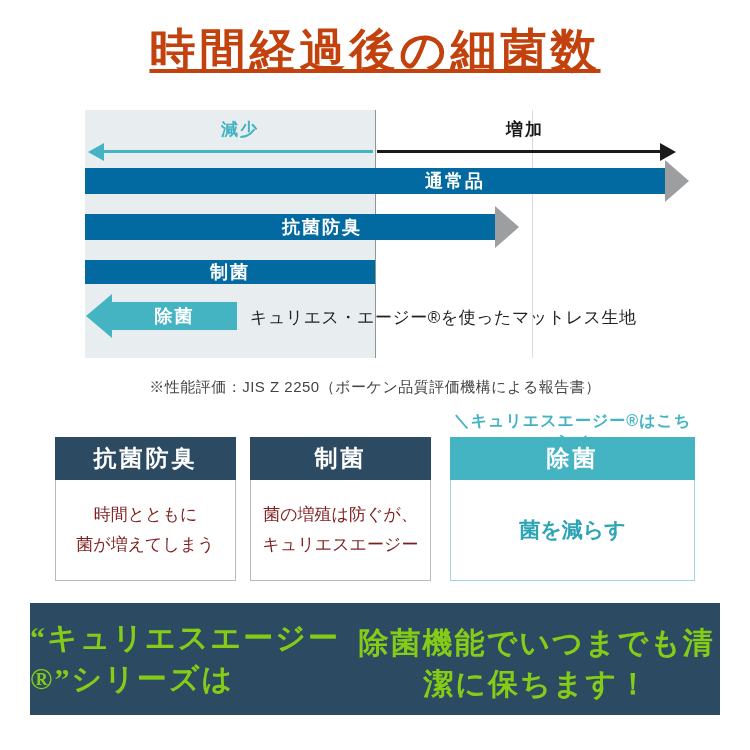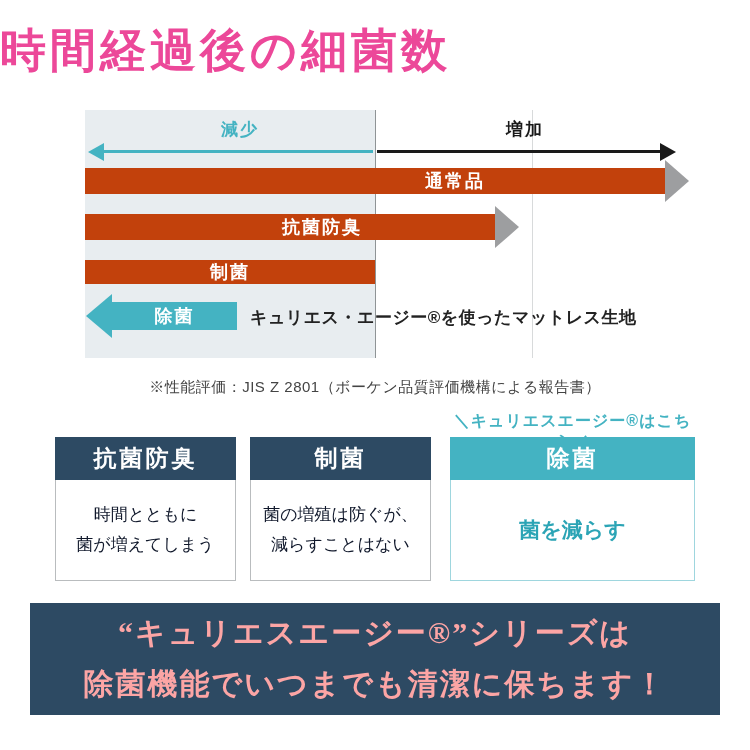--- a/index.html
+++ b/index.html
@@ -3,23 +3,23 @@
 <meta charset="utf-8">
 <style>
   html,body { margin:0; padding:0; }
   body {
     width:750px; height:750px; background:#ffffff; position:relative; overflow:hidden;
     font-family:"Liberation Sans", sans-serif; color:#222;
   }
 
   
   .title {
-    padding-top:20px; 
+    padding-top:20px; text-align:center;
     font-family:"Liberation Serif", serif; font-weight:700;
-    font-size:46px; letter-spacing:4px; color:#ec4899;
+    font-size:46px; letter-spacing:4px; color:#c2410c;text-decoration:underline;
   }
 
   
   .chart { position:relative; width:750px; height:262px; margin-top:24px; }
   .panel { position:absolute; left:85px; top:4px; width:290px; height:248px; background:#e8edf0; }
   .divider { position:absolute; left:375px; top:4px; width:1px; height:248px; background:#8f9496; }
   .faintline { position:absolute; left:532px; top:4px; width:1px; height:248px; background:#d8dadb; }
 
   .axis-label { position:absolute; top:12px; font-size:17px; font-weight:700; letter-spacing:2px; }
   .axis-label.decrease { left:160px; width:160px; text-align:center; color:#44b3c2; }
@@ -30,21 +30,21 @@
   .thin-left::before {
     content:""; position:absolute; right:100%; top:50%; transform:translateY(-50%);
     border:9px solid transparent; border-left:0; border-right:16px solid #44b3c2;
   }
   .thin-right { left:377px; width:283px; background:#1a1a1a; }
   .thin-right::after {
     content:""; position:absolute; left:100%; top:50%; transform:translateY(-50%);
     border:9px solid transparent; border-right:0; border-left:16px solid #1a1a1a;
   }
 
-  .bar { position:absolute; left:85px; background:#c2410c; }
+  .bar { position:absolute; left:85px; background:#0369a1; }
   .bar .lbl {
     position:absolute; top:50%; transform:translate(-50%,-50%);
     color:#fff; font-weight:700; font-size:18px; letter-spacing:2px; white-space:nowrap;
   }
   .bar1 { top:62px; width:580px; height:26px; }
   .bar1::after {
     content:""; position:absolute; left:100%; top:50%; transform:translateY(-50%);
     border:21px solid transparent; border-right:0; border-left:24px solid #9d9ea0;
   }
   .bar1 .lbl { left:370px; }
@@ -56,50 +56,50 @@
   .bar2 .lbl { left:237px; }
   .bar3 { top:154px; width:290px; height:24px; }
   .bar3 .lbl { left:50%; }
   .bar4 { top:196px; left:112px; width:125px; height:28px; background:#44b3c2; }
   .bar4::before {
     content:""; position:absolute; right:100%; top:50%; transform:translateY(-50%);
     border:22px solid transparent; border-left:0; border-right:26px solid #44b3c2;
   }
   .bar4 .lbl { left:50%; }
 
-  .note { position:absolute; left:250px; top:200px; font-size:17px; font-weight:700; color:#222; letter-spacing:0.5px; }
+  .note { position:absolute; left:250px; top:200px; font-size:17px; font-weight:400; color:#222; letter-spacing:0.5px; }
 
   .footnote { margin-top:10px; text-align:center; font-size:15px; color:#444; letter-spacing:0.5px; }
 
   
   .compare { position:relative; width:750px; height:172px; margin-top:14px; }
   .callout {
     position:absolute; left:450px; width:245px; top:0; text-align:center;
     color:#44b3c2; font-weight:700; font-size:16px; letter-spacing:1px;
   }
   .card { position:absolute; top:26px; }
   .card .hd {
     height:43px; display:flex; align-items:center; justify-content:center;
     background:#2d4a63; color:#fff; font-size:23px; font-weight:700; letter-spacing:3px;
   }
   .card .bd {
     height:100px; background:#fff; border:1px solid #b9bcbe; border-top:none;
     display:flex; align-items:center; justify-content:center; text-align:center;
-    font-size:17px; line-height:1.75; color:#0f172a; white-space:pre-line;
+    font-size:17px; line-height:1.75; color:#7f1d1d; white-space:pre-line;
   }
   .card1 { left:55px; width:181px; }
   .card2 { left:250px; width:181px; }
   .card3 { left:450px; width:245px; }
   .card3 .hd { background:#44b3c2; }
   .card3 .bd { border-color:#9ed6de; color:#2ba4b5; font-size:21px; font-weight:700;text-align:center; }
 
   
   .banner {
-    margin:20px 30px 0; height:112px; background:#2d4a63; color:#fca5a5;
-    display:flex; flex-direction:column; align-items:center; justify-content:center;
+    margin:20px 30px 0; height:112px; background:#2d4a63; color:#84cc16;
+    display:flex; flex-direction:row; align-items:center; justify-content:center;
     font-family:"Liberation Serif", serif; font-weight:700;
   }
   .banner .l1 { font-size:30px; letter-spacing:2px; }
   .banner .l2 { font-size:30px; letter-spacing:2px; margin-top:10px;text-align:center; }
 </style>
 </head>
 <body>
 
 <div class="title">時間経過後の細菌数</div>
 
@@ -121,35 +121,35 @@
   </div>
   <div class="bar bar3">
     <span class="lbl">制菌</span>
   </div>
   <div class="bar bar4">
     <span class="lbl">除菌</span>
   </div>
   <div class="note">キュリエス・エージー®を使ったマットレス生地</div>
 </div>
 
-<div class="footnote">※性能評価：JIS Z 2801（ボーケン品質評価機構による報告書）</div>
+<div class="footnote">※性能評価：JIS Z 2250（ボーケン品質評価機構による報告書）</div>
 
 <div class="compare">
   <div class="callout">＼キュリエスエージー®はこちら／</div>
 
   <div class="card card1">
     <div class="hd">抗菌防臭</div>
     <div class="bd">時間とともに
 菌が増えてしまう</div>
   </div>
 
   <div class="card card2">
     <div class="hd">制菌</div>
     <div class="bd">菌の増殖は防ぐが、
-減らすことはない</div>
+キュリエスエージー</div>
   </div>
 
   <div class="card card3">
     <div class="hd">除菌</div>
     <div class="bd">菌を減らす</div>
   </div>
 </div>
 
 <div class="banner">
   <div class="l1">“キュリエスエージー®”シリーズは</div>

